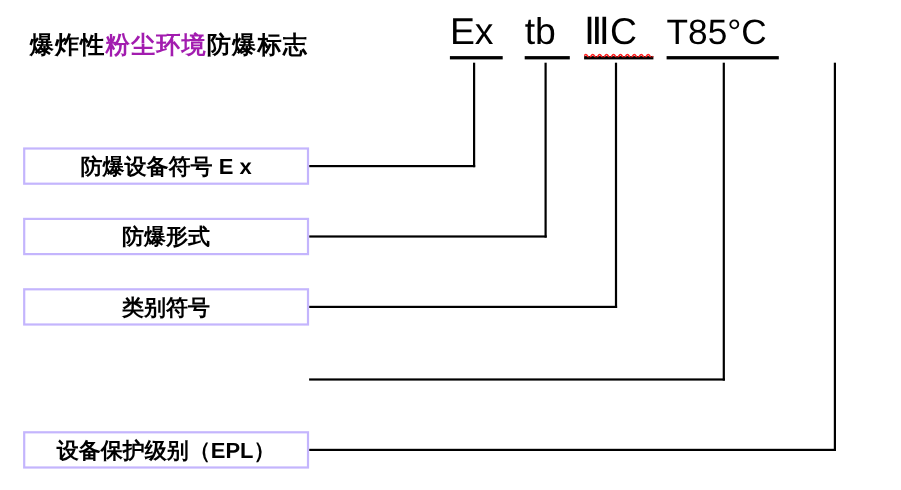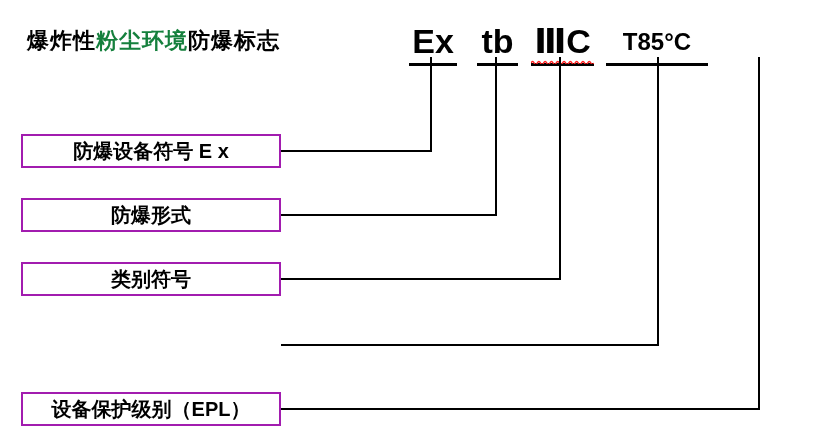--- a/index.html
+++ b/index.html
@@ -10,53 +10,53 @@
     font-family:"Liberation Sans","DejaVu Sans",sans-serif;
     color:#000;
     overflow:hidden;
   }
   
   .title{
     position:absolute;left:27px;top:26px;
     font-size:22px;font-weight:bold;letter-spacing:1px;
     white-space:nowrap;
   }
-  .title .red{color:#15803d;}
+  .title .red{color:#a21caf;}
   
   .mark{
-    position:absolute;top:23px;height:37px;line-height:37px;
-    text-align:center;font-weight:bold;font-size:34px;
+    position:absolute;top:11px;height:37px;line-height:37px;
+    text-align:left;font-weight:normal;font-size:34px;
     border-bottom:3px solid #000;padding-bottom:3px;
     white-space:nowrap;
   }
   #mark-ex{left:409px;width:48px;}
   #mark-tb{left:477px;width:41px;}
   #mark-iiic{left:531px;width:63px;}
-  #mark-t85c{left:606px;width:102px;font-size:24px;}
+  #mark-t85c{left:606px;width:102px;font-size:32px;}
   #mark-db{left:734px;width:52px;}
   .squiggle{
     position:absolute;left:0;bottom:-1px;width:100%;height:4px;display:block;
   }
   
   .vline{position:absolute;width:2px;background:#000;}
   #v-ex  {left:430px;top:57px;height:95px;}
   #v-tb  {left:495px;top:57px;height:159px;}
   #v-iiic{left:559px;top:57px;height:223px;}
   #v-t85c{left:657px;top:57px;height:289px;}
   #v-db  {left:758px;top:57px;height:353px;}
   .hline{position:absolute;height:2px;background:#000;left:281px;}
   #h-0{top:150px;width:151px;}
   #h-1{top:214px;width:216px;}
   #h-2{top:278px;width:280px;}
   #h-3{top:344px;width:378px;}
   #h-4{top:408px;width:479px;}
   
   .lbox{
     position:absolute;left:21px;width:256px;height:30px;
-    border:2px solid #a21caf;background:#fff;
+    border:2px solid #c4b5fd;background:#fff;
     display:flex;align-items:center;justify-content:center;
     font-size:20px;font-weight:bold;white-space:nowrap;
   }
   #lbox-0{top:134px;}
   #lbox-1{top:198px;font-family:Liberation Mono, monospace;}
   #lbox-2{top:262px;}
   #lbox-3{top:328px;}
   #lbox-4{top:392px;}
 </style>
 </head>

